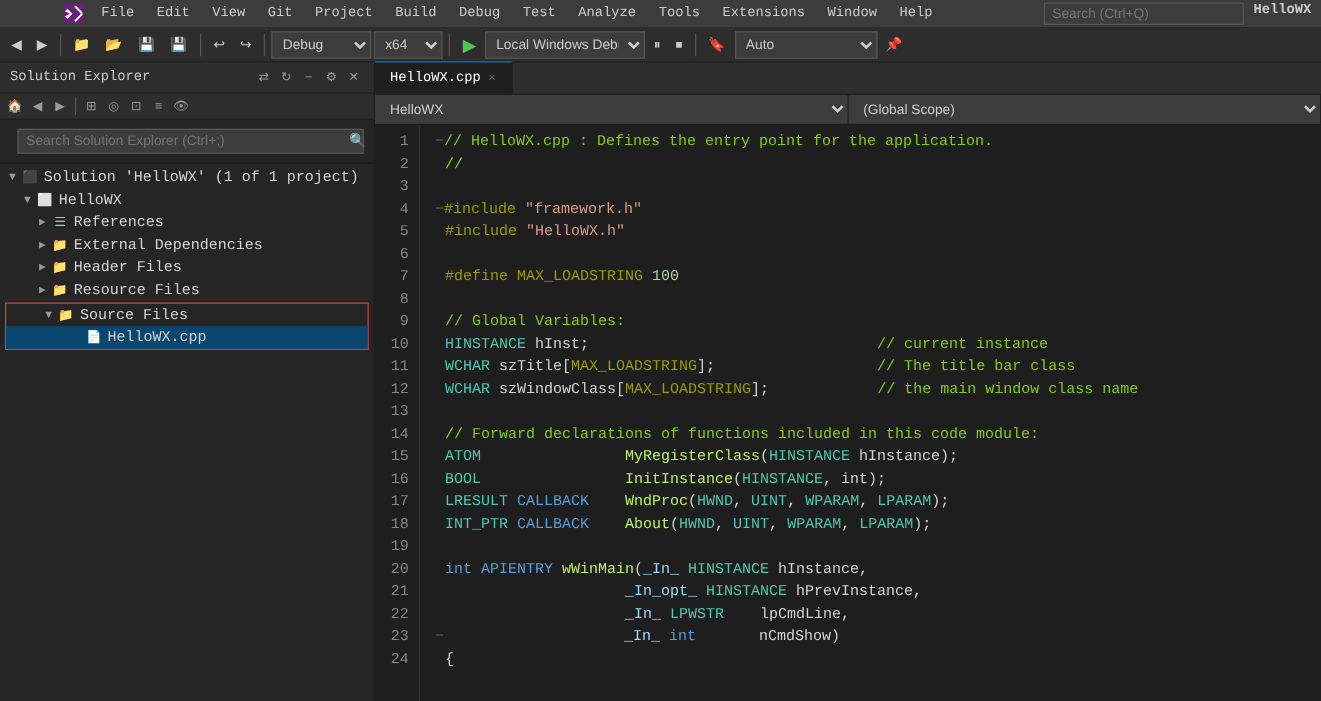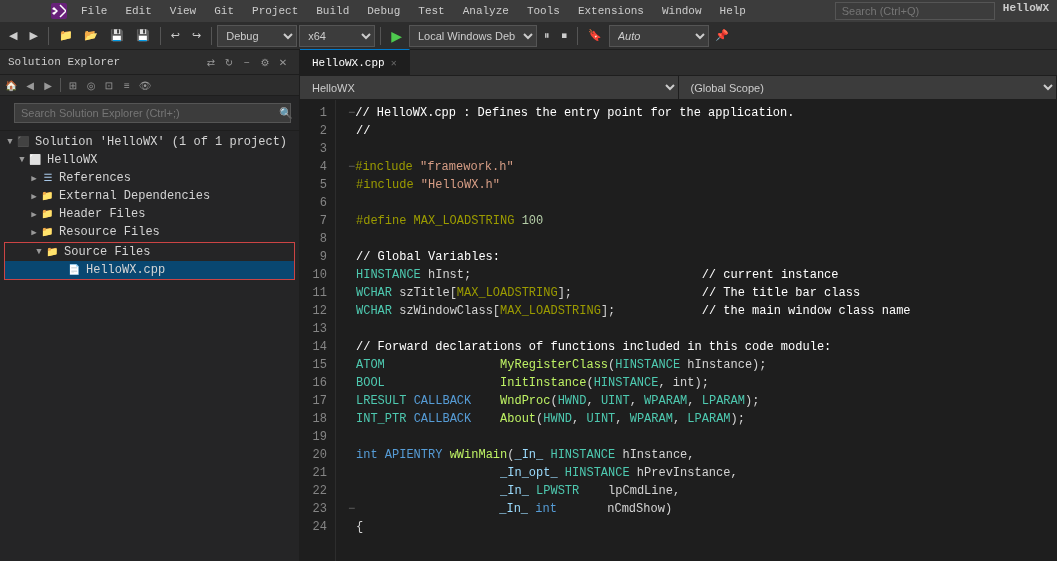--- a/index.html
+++ b/index.html
@@ -99,23 +99,23 @@
     .toolbar-dropdown {
       background: #3c3c3c;
       border: 1px solid #555;
       color: #ccc;
       padding: 1px 4px;
       font-size: 11px;
       height: 22px;
       cursor: pointer;
     }
     #debug-dropdown { width: 80px; }
-    #arch-dropdown { width: 76px; }
+    #arch-dropdown { width: 55px; }
     #debugger-dropdown { width: 128px; }
-    #auto-dropdown { width: 100px; font-style: italic; }
+    #auto-dropdown { width: 114px; }
     .play-btn {
       color: #4ec94e;
       font-size: 14px;
     }
 
     
     #main {
       display: flex;
       height: calc(561px - 22px - 28px);
     }
@@ -298,21 +298,21 @@
       font-size: 12px;
     }
     .code-line {
       white-space: pre;
       line-height: 18px;
       min-height: 18px;
       display: flex;
       align-items: center;
     }
     
-    .c-comment { color: #ffffff; }
+    .c-comment { color: #84cc16; }
     .c-keyword { color: #569cd6; }
     .c-string { color: #d69d85; }
     .c-macro { color: #9b9b00; }
     .c-preproc { color: #9b9b00; }
     .c-type { color: #4ec9b0; }
     .c-func { color: #bef264; }
     .c-number { color: #b5cea8; }
     .c-text { color: #d4d4d4; }
     .c-collapse { color: #666; cursor: pointer; }
     .c-param { color: #9cdcfe; }

